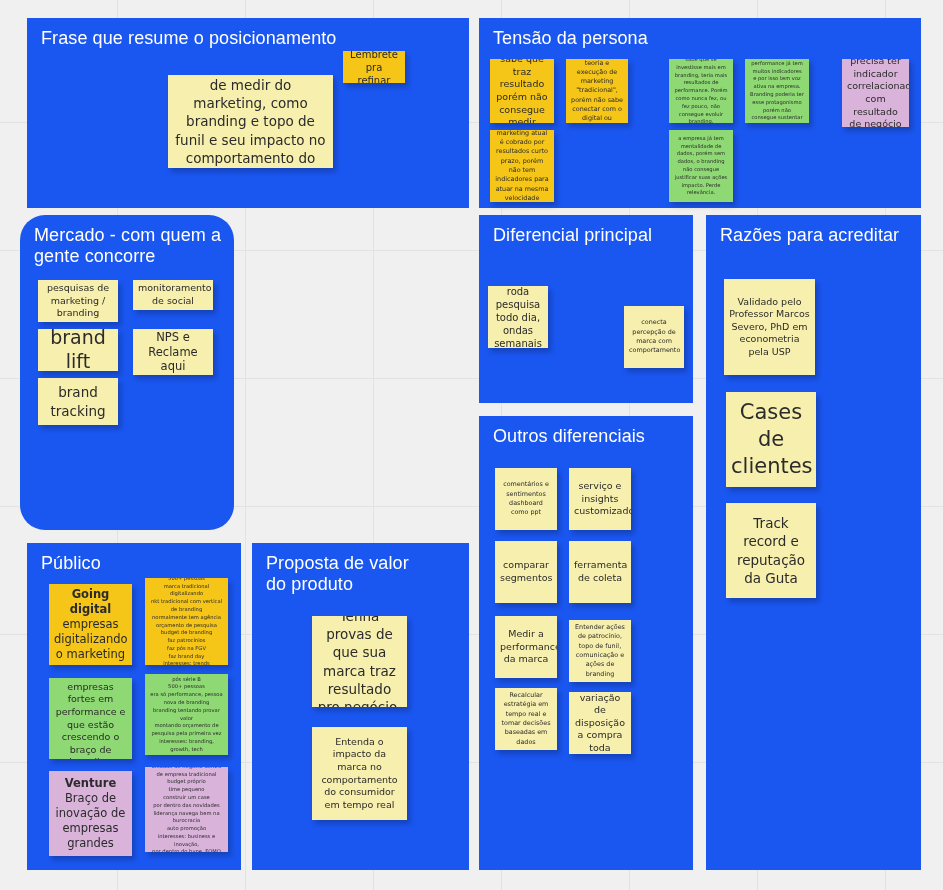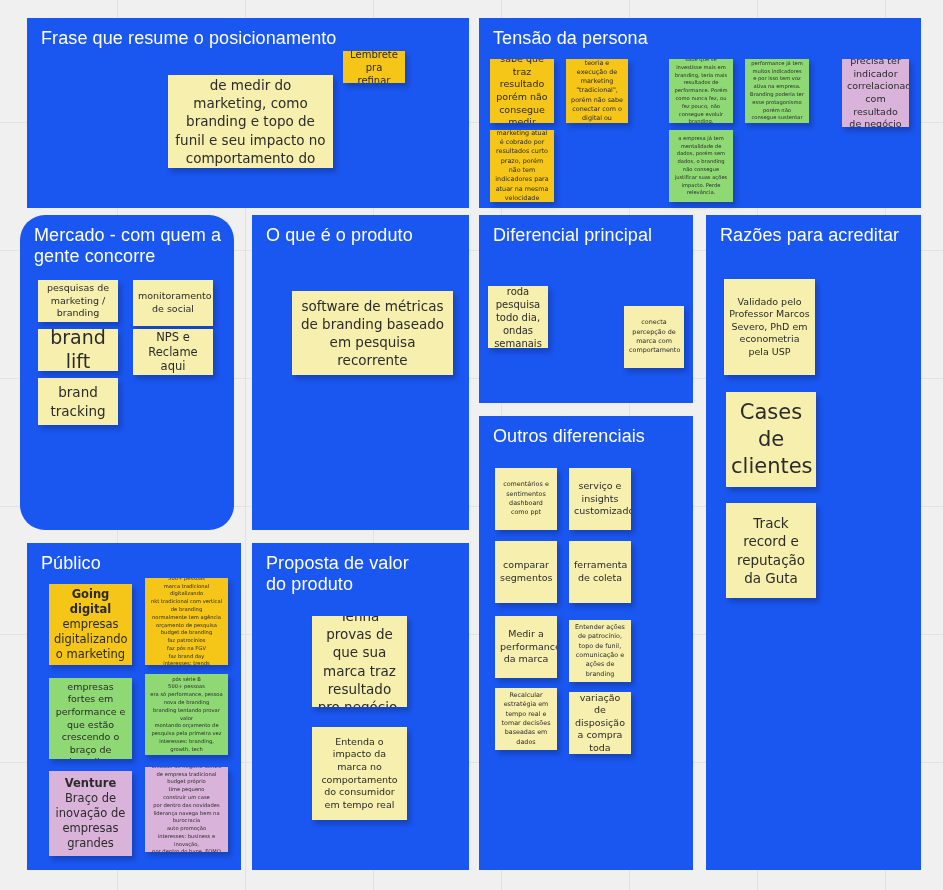--- a/index.html
+++ b/index.html
@@ -103,40 +103,34 @@
     <div class="note purple md" style="left:363px; top:41px; width:67px; height:68px;">
       <span>precisa ter indicador correlacionado com resultado de negócio</span>
     </div>
   </div>
 
   <div class="panel" style="left:20px; top:215px; width:214px; height:315px;border-radius:25px;">
     <div class="panel-title">Mercado - com quem a gente concorre</div>
     <div class="note yellow md" style="left:18px; top:65px; width:80px; height:42px;">
       <span>pesquisas de marketing / branding</span>
     </div>
-    <div class="note yellow md" style="left:113px; top:65px; width:80px; height:46px;">
+    <div class="note yellow md" style="left:113px; top:65px; width:80px; height:30px;">
       <span>monitoramento de social</span>
     </div>
     <div class="note yellow xxl" style="left:18px; top:114px; width:80px; height:42px;">
       <span>brand lift</span>
     </div>
     <div class="note yellow lg" style="left:113px; top:114px; width:80px; height:46px;">
       <span>NPS e Reclame aqui</span>
     </div>
     <div class="note yellow xl" style="left:18px; top:163px; width:80px; height:47px;">
       <span>brand tracking</span>
     </div>
   </div>
 
-  <div class="panel" style="left:252px; top:215px; width:217px; height:315px;">
-    <div class="panel-title">O que é o produto</div>
-    <div class="note yellow xl" style="left:40px; top:76px; width:161px; height:84px;">
-      <span>software de métricas de branding baseado em pesquisa recorrente</span>
-    </div>
-  </div>
 
   <div class="panel" style="left:479px; top:215px; width:214px; height:188px;">
     <div class="panel-title">Diferencial principal</div>
     <div class="note yellow sm" style="left:9px; top:71px; width:60px; height:62px;">
       <span>roda pesquisa todo dia, ondas semanais</span>
     </div>
     <div class="note yellow xs" style="left:145px; top:71px; width:60px; height:62px;margin-top:20px;">
       <span>conecta percepção de marca com comportamento</span>
     </div>
   </div>

